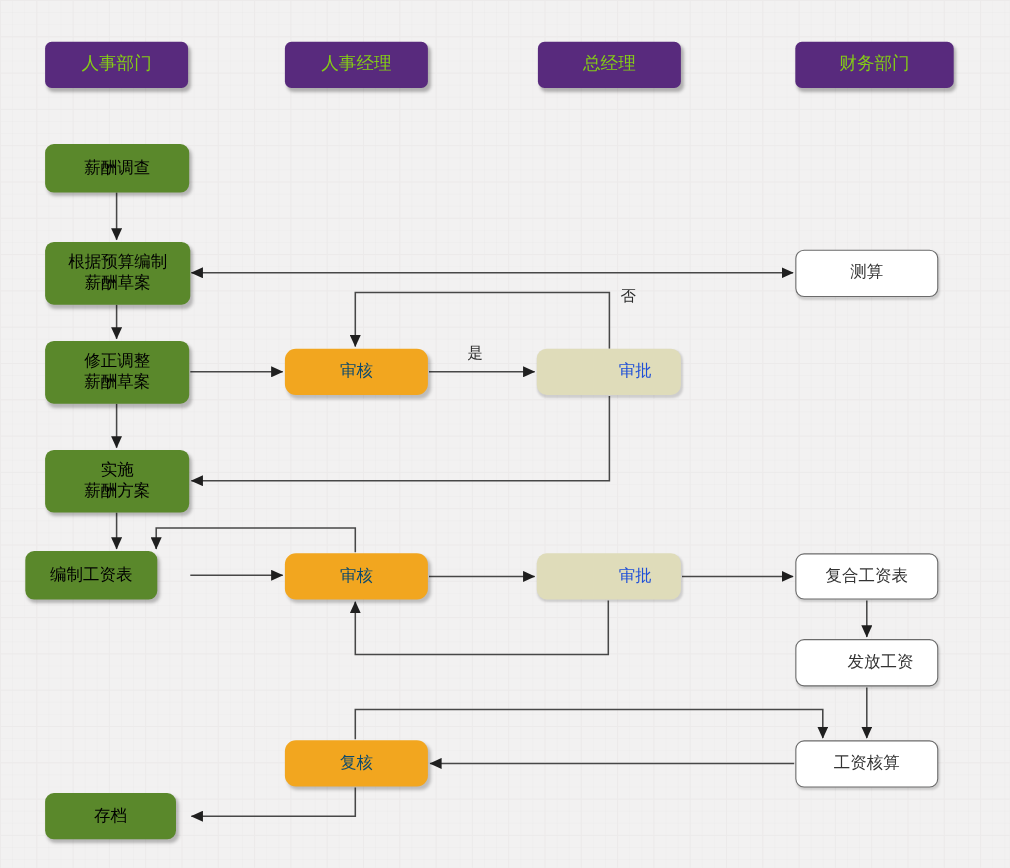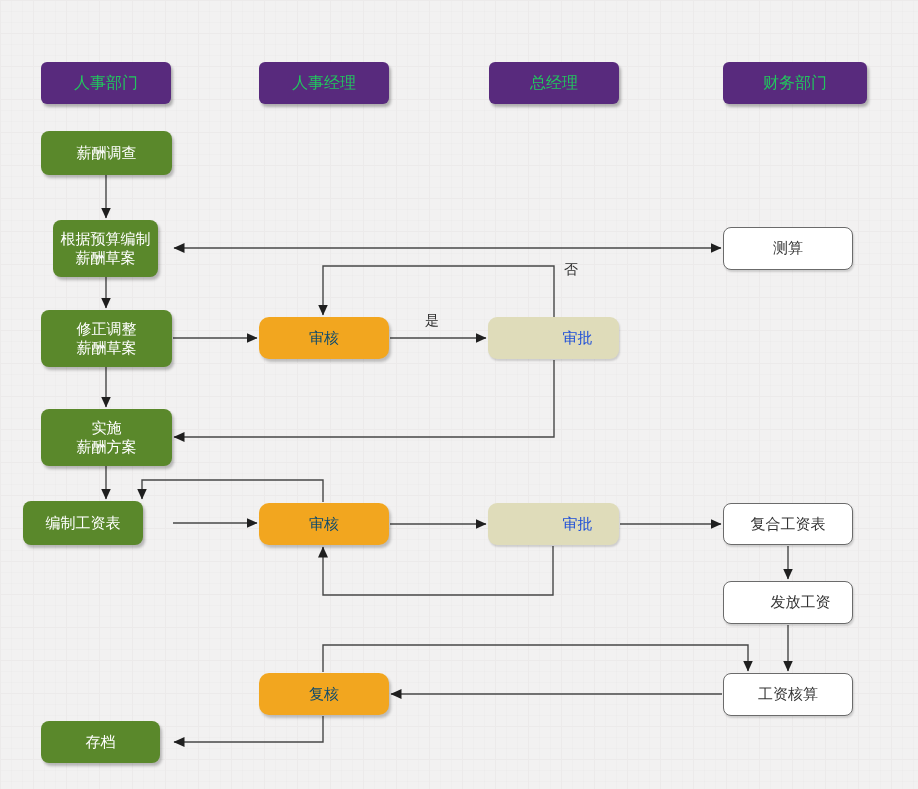--- a/index.html
+++ b/index.html
@@ -25,29 +25,28 @@
     display:flex;align-items:center;justify-content:center;
     text-align:center;
     white-space:pre-line;
     line-height:1.25;
     font-size:15px;
     box-sizing:border-box;
     cursor:default;
   }
   .node.lane-header{
     background:var(--purple,#582A7D);
-    color:#22c55e;
+    color:#84cc16;
     border-radius:6px;
     font-size:16px;
     box-shadow:2px 3px 3px rgba(0,0,0,0.28);
-    margin-top:24px;
   }
   .node.process{
     background:var(--green,#5A882B);
-    color:#ffffff;
+    color:#000000;
     border-radius:8px;
     box-shadow:2px 3px 3px rgba(0,0,0,0.25);
   }
   .node.review{
     background:var(--orange,#F2A61F);
     color:#0c4a6e;
     border-radius:10px;
     box-shadow:2px 3px 3px rgba(0,0,0,0.22);
   }
   .node.approval{
@@ -107,21 +106,21 @@
         <polyline points="323,672 323,645 748,645 748,671" fill="none" stroke="#474747" stroke-width="1.4" marker-end="url(#arrow-end)"></polyline>
         <polyline points="323,716 323,742 174,742" fill="none" stroke="#474747" stroke-width="1.4" marker-end="url(#arrow-end)"></polyline>
       </g>
   </svg>
   <div id="node-layer">
       <div class="node lane-header" style="left: 41px; top: 38px; width: 130px; height: 42px;">人事部门</div>
       <div class="node lane-header" style="left: 259px; top: 38px; width: 130px; height: 42px;">人事经理</div>
       <div class="node lane-header" style="left: 489px; top: 38px; width: 130px; height: 42px;">总经理</div>
       <div class="node lane-header" style="left: 723px; top: 38px; width: 144px; height: 42px;">财务部门</div>
       <div class="node process" style="left: 41px; top: 131px; width: 131px; height: 44px;">薪酬调查</div>
-      <div class="node process" style="left: 53px; top: 220px; width: 105px; height: 57px;">根据预算编制
+      <div class="node process" style="left: 41px; top: 220px; width: 132px; height: 57px;">根据预算编制
 薪酬草案</div>
       <div class="node process" style="left: 41px; top: 310px; width: 131px; height: 57px;">修正调整
 薪酬草案</div>
       <div class="node process" style="left: 41px; top: 409px; width: 131px; height: 57px;">实施
 薪酬方案</div>
       <div class="node process" style="left: 23px; top: 501px; width: 120px; height: 44px;">编制工资表</div>
       <div class="node process" style="left: 41px; top: 721px; width: 119px; height: 42px;">存档</div>
       <div class="node review" style="left: 259px; top: 317px; width: 130px; height: 42px;">审核</div>
       <div class="node review" style="left: 259px; top: 503px; width: 130px; height: 42px;">审核</div>
       <div class="node review" style="left: 259px; top: 673px; width: 130px; height: 42px; text-align: right;">复核</div>

